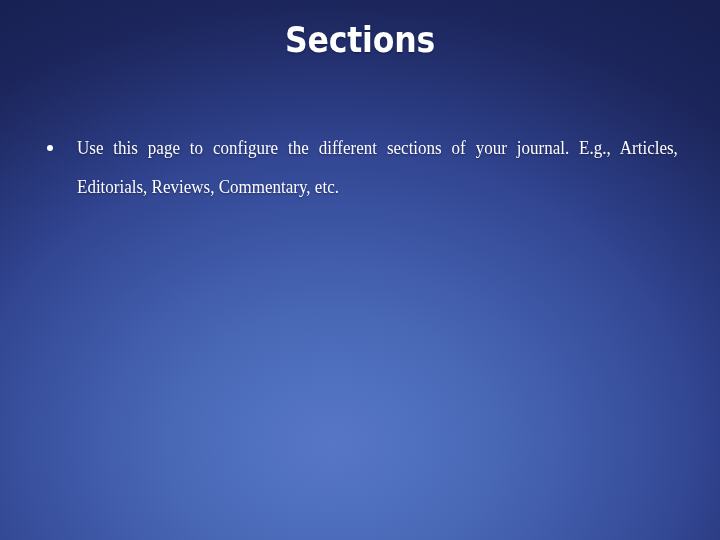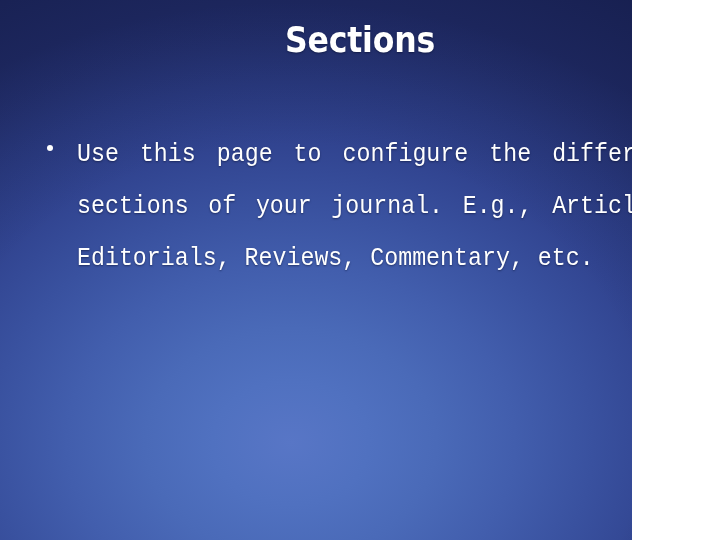--- a/index.html
+++ b/index.html
@@ -9,21 +9,21 @@
 
   body {
     width: 720px;
     height: 540px;
     overflow: hidden;
     font-family: "Liberation Sans", sans-serif;
   }
 
   #slide {
     position: relative;
-    width: 632px;
+    width: 720px;
     height: 540px;
     overflow: hidden;
     
     background-color: #22306e;
     background-image:
       radial-gradient(ellipse 560px 440px at 46% 82%,
           #5876c6 0%,
           #5071c0 14%,
           #4a6ab8 26%,
           #425ead 40%,
@@ -75,23 +75,23 @@
     list-style: none;
     margin: 0;
     padding: 0;
   }
 
   li.bullet {
     position: relative;
     padding-left: 37px;
     margin: 0 0 3px 0;
     color: #ffffff;
-    font-family: Liberation Mono, monospace;
-    font-size: 26px;
-    line-height: 52px;
+    font-family: Liberation Serif, serif;
+    font-size: 19px;
+    line-height: 39px;
     text-shadow: 0 1px 2px rgba(8,14,44,0.5);
   }
 
   li.bullet > .bullet-dot {
     position: absolute;
     left: 7px;
     top: 17px;
     width: 6px;
     height: 6px;
     border-radius: 50%;

